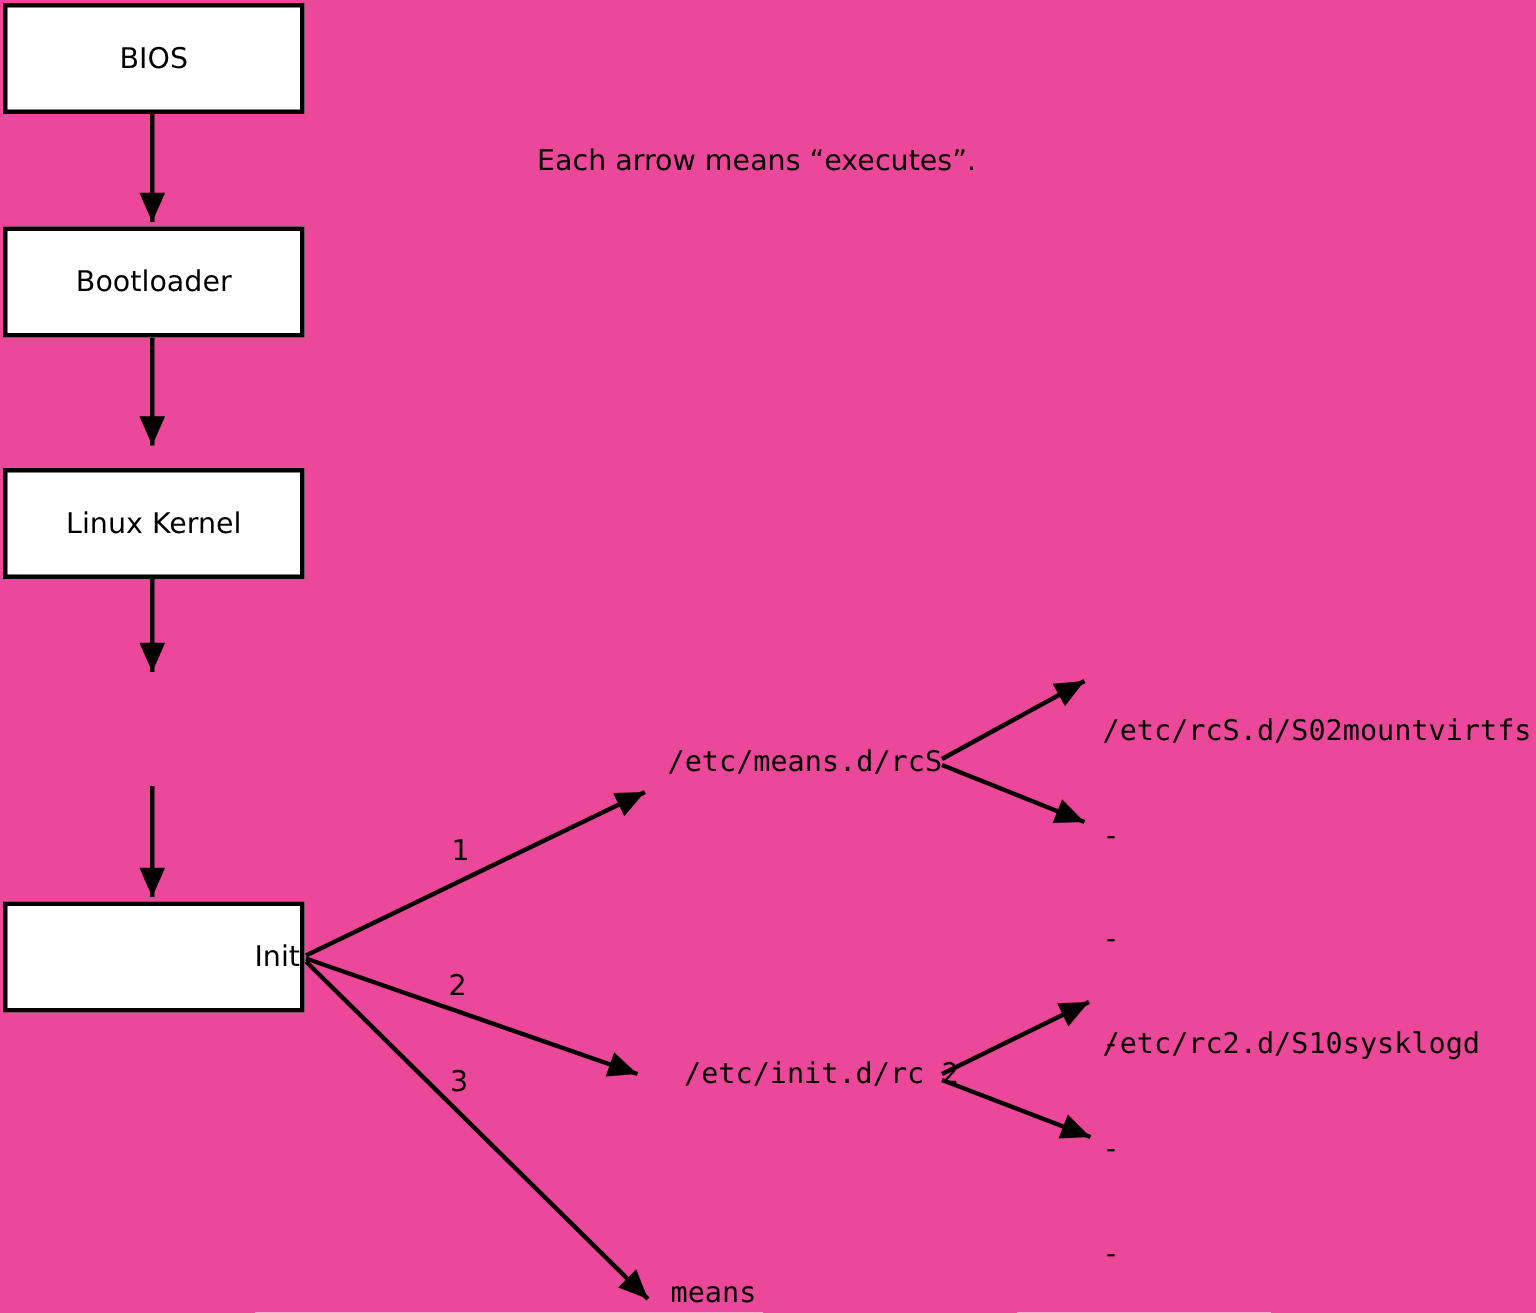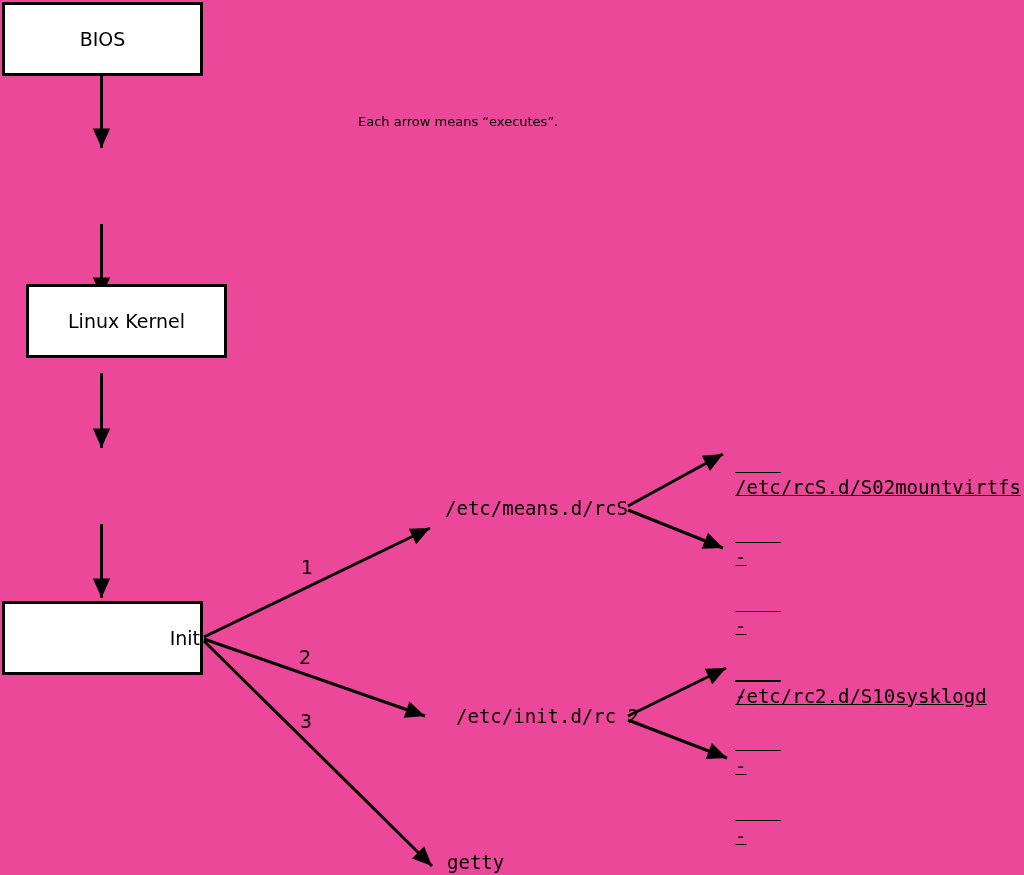--- a/index.html
+++ b/index.html
@@ -32,28 +32,28 @@
     box-sizing: border-box;
     background: #ffffff;
     display: flex;
     align-items: center;
     justify-content: center;
     font-size: 19px;
     white-space: nowrap;
   }
   .box-bios       { top: 2px; }
   .box-bootloader { top: 151px; }
-  .box-kernel     { top: 284px; margin-left: 24px; }
+  .box-kernel     { top: 312px; }
   .box-initramfs  { top: 451px; }
   .box-init       { top: 601px; justify-content: flex-end; }
   .note {
     position: absolute;
     left: 358px;
-    top: 114px;
-    font-size: 13px;
+    top: 96px;
+    font-size: 19px;
     white-space: nowrap;
   }
   .num {
     position: absolute;
     font-size: 19px;
     line-height: 22px;
   }
   .num-1 { left: 301px; top: 556px; }
   .num-2 { left: 299px; top: 646px; }
   .num-3 { left: 300px; top: 710px; }
@@ -66,21 +66,20 @@
   }
   .lbl-rcs   { left: 445px; top: 496px; }
   .lbl-rc2   { left: 456px; top: 704px; }
   .lbl-getty { left: 447px; top: 850px; }
   .col {
     position: absolute;
     left: 735px;
     font-family: "DejaVu Sans Mono", monospace;
     font-size: 19px;
     white-space: pre;
-    text-decoration: underline;
   }
   .col-1 { top: 431px; }
   .col-1 > div { line-height: 25.6px; height: 25.6px; }
   .col-2 { top: 639px; }
   .col-2 > div { line-height: 26.2px; height: 26.2px; }
 </style>
 </head>
 <body>
 
 <div class="canvas">
@@ -105,36 +104,39 @@
       <line x1="628" y1="510" x2="723" y2="548" marker-end="url(#arrow)"></line>
 
       <line x1="628" y1="716" x2="726" y2="668" marker-end="url(#arrow)"></line>
       <line x1="628" y1="720" x2="727" y2="758" marker-end="url(#arrow)"></line>
     </g>
   </svg>
 
   <div class="box box-bios">
     <span>BIOS</span>
   </div>
+  <div class="box box-bootloader">
+    <span>Bootloader</span>
+  </div>
   <div class="box box-kernel">
     <span>Linux Kernel</span>
   </div>
   <div class="box box-init">
     <span>Init</span>
   </div>
 
   <div class="note">Each arrow means “executes”.</div>
 
   <div class="num num-1">1</div>
   <div class="num num-2">2</div>
   <div class="num num-3">3</div>
 
   <div class="mono lbl-rcs">/etc/means.d/rcS</div>
   <div class="mono lbl-rc2">/etc/init.d/rc 2</div>
-  <div class="mono lbl-getty">getty</div>
+  <div class="mono lbl-getty">means</div>
 
   <div class="col col-1">
     <div>/etc/rcS.d/S02mountvirtfs</div>
     <div>-</div>
     <div>-</div>
     <div>-</div>
   </div>
 
   <div class="col col-2">
     <div>/etc/rc2.d/S10sysklogd</div>

